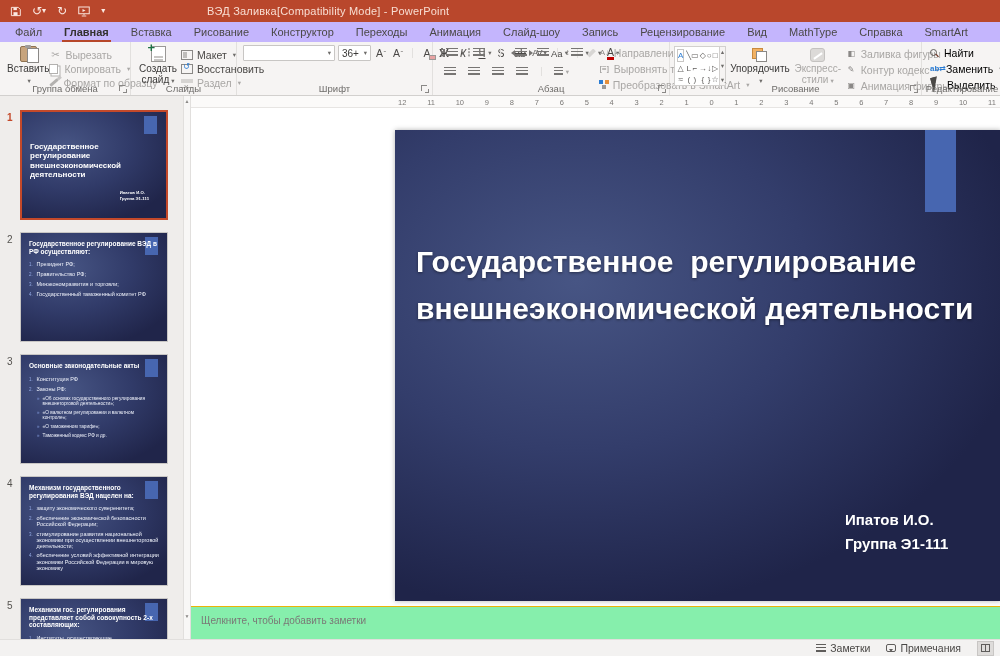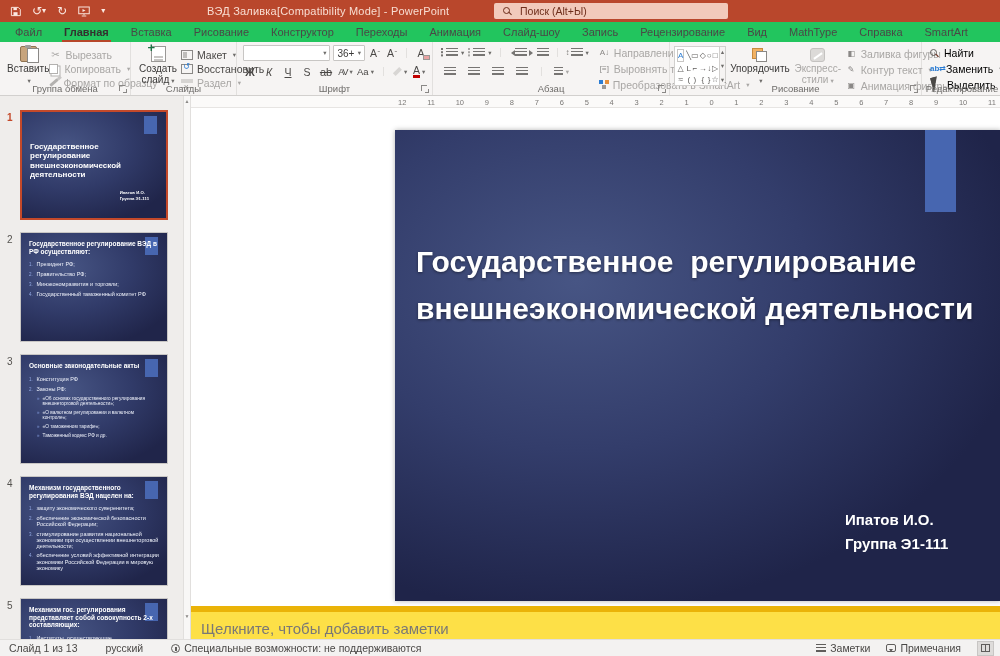--- a/index.html
+++ b/index.html
@@ -15,21 +15,21 @@
   .qat .tiny{font-size:8px}
   .wintitle{position:absolute;left:207px;top:0;height:22px;display:flex;align-items:center;
     font-size:11px;color:#f8ddd2;letter-spacing:.2px}
   .search{position:absolute;left:494px;top:3px;width:234px;height:16px;background:#f2cabb;border-radius:2px;
     display:flex;align-items:center;font-size:10.5px;color:#6e2e1b;padding-left:26px}
   .mag{width:7px;height:7px;border:1.4px solid #6e2e1b;border-radius:50%;position:relative;display:inline-block}
   .mag::after{content:'';position:absolute;width:4px;height:1.4px;background:#6e2e1b;transform:rotate(45deg);right:-3.2px;bottom:-1.2px}
   .search .mag{position:absolute;left:9px;top:4px}
 
   
-  .tabrow{position:absolute;left:0;top:22px;width:1000px;height:20px;background:#22c55e;display:flex;align-items:stretch;padding-left:4px}
+  .tabrow{position:absolute;left:0;top:22px;width:1000px;height:20px;background:#c4b5fd;display:flex;align-items:stretch;padding-left:4px}
   .tab{padding:0 11px;display:flex;align-items:center;font-size:11px;color:#4a4846;cursor:default;position:relative}
   .tab.active{color:#33312f;font-weight:bold}
   .tab.active::after{content:'';position:absolute;left:9px;right:9px;bottom:0;height:2.5px;background:#b7472a}
 
   
   .ribbon{position:absolute;left:0;top:42px;width:1000px;height:54px;background:#f6f4f3;border-bottom:1px solid #d2d0ce;display:flex}
   .rgroup{position:relative;height:100%;border-right:1px solid #e2e0de;flex:0 0 auto}
   .rbody{position:absolute;left:0;right:0;top:2px;height:42px;display:flex;align-items:flex-start}
   .glabel{position:absolute;left:0;right:0;bottom:1px;height:11px;font-size:9.5px;color:#6e6c6a;
     display:flex;align-items:center;justify-content:center;gap:4px}
@@ -59,21 +59,21 @@
   .ic-newslide::before{content:'+';position:absolute;left:-4px;top:-7px;color:#1e7145;font-size:13px;font-weight:bold}
   .ic-newslide::after{content:'';position:absolute;left:2px;top:9px;width:9px;height:1.5px;background:#c8c6c4;box-shadow:0 3px 0 #c8c6c4}
   .ic-layout{width:12px;height:10px;border:1px solid #8a8886;position:relative;flex:0 0 auto}
   .ic-layout::after{content:'';position:absolute;left:1px;top:1px;width:3.5px;height:6px;background:#bfbdbb}
   .ic-reset{width:12px;height:10px;border:1px solid #8a8886;position:relative;flex:0 0 auto}
   .ic-reset::after{content:'↺';position:absolute;left:1px;top:-3px;font-size:8px;color:#2b7cd3}
   .ic-section{width:12px;height:10px;position:relative;flex:0 0 auto;border-bottom:1px solid #b3b1af}
   .ic-section::before{content:'';position:absolute;left:0;top:1px;width:12px;height:4px;background:#d6d4d2}
 
   
-  .fontcol{display:flex;flex-direction:column;gap:3px;padding:3px 4px 0 6px;width:100%}
+  .fontcol{display:flex;flex-direction:row;gap:3px;padding:3px 4px 0 6px;width:100%}
   .frow{display:flex;align-items:center;gap:3px}
   .combo{height:16px;background:#fff;border:1px solid #c8c6c4;border-radius:1px;display:flex;align-items:center;
     font-size:10px;color:#3b3a39;padding:0 3px;justify-content:space-between}
   .combo .car{margin:0}
   .fbtn{min-width:14px;height:15px;display:flex;align-items:center;justify-content:center;
     font-size:10.5px;color:#4a4846;border-radius:2px;position:relative}
   .fbtn .sup{font-size:8px;margin-left:.5px;color:#6e6c6a}
   .b{font-weight:bold}.i{font-style:italic}.u{text-decoration:underline}.st{text-decoration:line-through}
   .fc{border-bottom:3px solid #c00000;line-height:10px}
   .hl{width:9px;height:9px;background:#d8d6d4;clip-path:polygon(0 70%,70% 0,100% 30%,30% 100%)}
@@ -151,22 +151,22 @@
   .editor{position:absolute;left:191px;top:108px;width:809px;height:498px;background:#ffffff}
   .slide{position:absolute;left:395px;top:130px;width:606px;height:471px;
     background:radial-gradient(ellipse 85% 80% at 30% 32%,#475584 0%,#333d6b 45%,#1f2449 88%);
     box-shadow:0 0 5px rgba(0,0,0,.3)}
   .accent{position:absolute;left:530px;top:0;width:31px;height:82px;background:#4766b0}
   .slide-title{position:absolute;left:21px;top:108px;width:580px;color:#fff;font-weight:bold;
     font-size:30px;line-height:47px;white-space:pre-wrap;text-shadow:0 1px 3px rgba(0,0,0,.45)}
   .slide-author{position:absolute;left:450px;top:378px;color:#fff;font-weight:bold;font-size:15px;line-height:24px}
 
   
-  .notes{position:absolute;left:191px;top:606px;width:809px;height:33px;background:#fde047;border-top:6px solid #eab308;
-    font-size:15px;color:#7a7876;padding:8px 0 0 10px}
+  .notes{position:absolute;left:191px;top:606px;width:809px;height:33px;background:#86efac;border-top:1px solid #eab308;
+    font-size:10px;color:#7a7876;padding:8px 0 0 10px}
 
   
   .statusbar{position:absolute;left:0;top:639px;width:1000px;height:17px;background:#f3f2f1;border-top:1px solid #e1dfdd;
     font-size:10.5px;color:#4a4846;display:flex;align-items:center}
   .sb-l{display:flex;align-items:center;gap:28px;padding-left:9px}
   .sb-r{margin-left:auto;display:flex;align-items:center;gap:16px;padding-right:6px}
   .sbitem{display:flex;align-items:center;gap:4px;white-space:nowrap}
   .acc-ic{width:9px;height:9px;border:1px solid #5f5d5b;border-radius:50%;position:relative;flex:0 0 auto}
   .acc-ic::after{content:'';position:absolute;left:3px;top:2px;width:1.5px;height:4px;background:#5f5d5b}
   .bubble{width:10px;height:8px;border:1px solid #5f5d5b;border-radius:2px;position:relative;flex:0 0 auto}
@@ -195,24 +195,20 @@
       <span class="qi">
         <svg width="12" height="11" viewBox="0 0 16 14">
             <rect x="1" y="1" width="14" height="9" fill="none" stroke="#fbe9e2" stroke-width="1.3"></rect>
             <path d="M6 3.5l4 2-4 2z" fill="#fbe9e2"></path>
             <path d="M8 10v2M5 13h6" stroke="#fbe9e2" stroke-width="1.2"></path>
           </svg>
       </span>
       <span class="qi tiny">▾</span>
     </div>
     <div class="wintitle">ВЭД Заливка[Compatibility Mode]  -  PowerPoint</div>
-    <div class="search">
-      <span class="mag"></span>
-      <span>Поиск (Alt+Ы)</span>
-    </div>
   </div>
 
   <div class="tabrow">
       <div class="tab">Файл</div>
       <div class="tab active">Главная</div>
       <div class="tab">Вставка</div>
       <div class="tab">Рисование</div>
       <div class="tab">Конструктор</div>
       <div class="tab">Переходы</div>
       <div class="tab">Анимация</div>
@@ -454,21 +450,21 @@
           <span class="blb" style="width:56px"><span>Экспресс-стили</span><span class="car">▾</span></span>
         </div>
         <div class="scol" style="padding-top:3px;gap:3px">
           <div class="mrow dis">
               <span class="micon">◧</span>
               <span>Заливка фигуры</span>
               <span class="car">▾</span>
             </div>
           <div class="mrow dis">
               <span class="micon">✎</span>
-              <span>Контур текст</span>
+              <span>Контур кодекс</span>
               <span class="car">▾</span>
             </div>
           <div class="mrow dis">
               <span class="micon">▣</span>
               <span>Анимация фигуры</span>
               <span class="car">▾</span>
             </div>
         </div>
       </div>
       <div class="glabel">
@@ -680,28 +676,20 @@
       </div>
     </div>
   <div class="vscroll">
     <span class="arr up">▲</span>
     <span class="arr dn">▼</span>
   </div>
 
   <div class="notes"><span>Щелкните, чтобы добавить заметки</span></div>
 
   <div class="statusbar">
-    <div class="sb-l">
-      <span class="sbitem">Слайд 1 из 13</span>
-      <span class="sbitem">русский</span>
-      <span class="sbitem">
-        <span class="acc-ic"></span>
-        <span>Специальные возможности: не поддерживаются</span>
-      </span>
-    </div>
     <div class="sb-r">
       <span class="sbitem">
         <span class="notes-ic"></span>
         <span>Заметки</span>
       </span>
       <span class="sbitem">
         <span class="bubble"></span>
         <span>Примечания</span>
       </span>
       <span class="viewbox">

